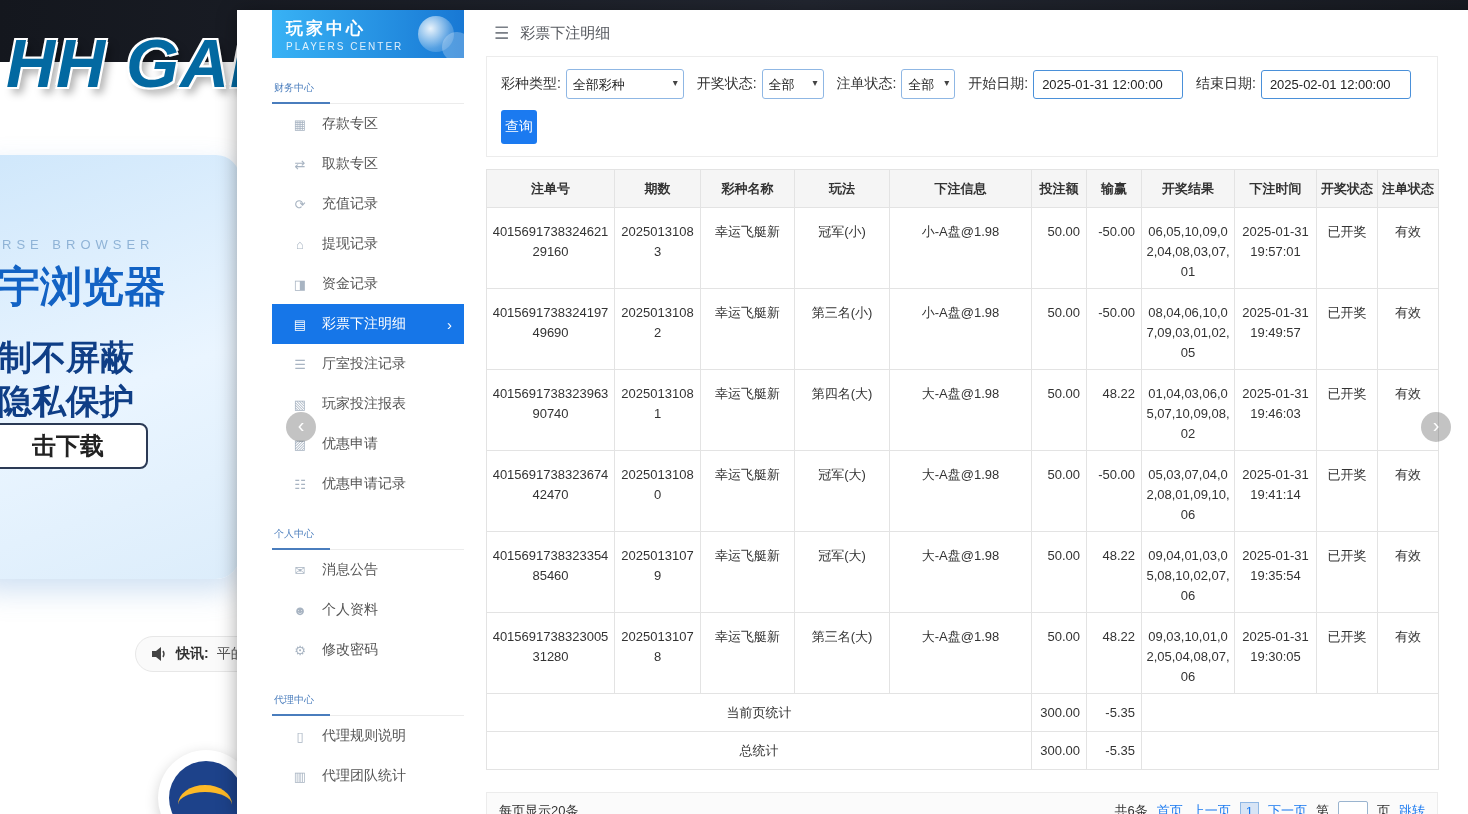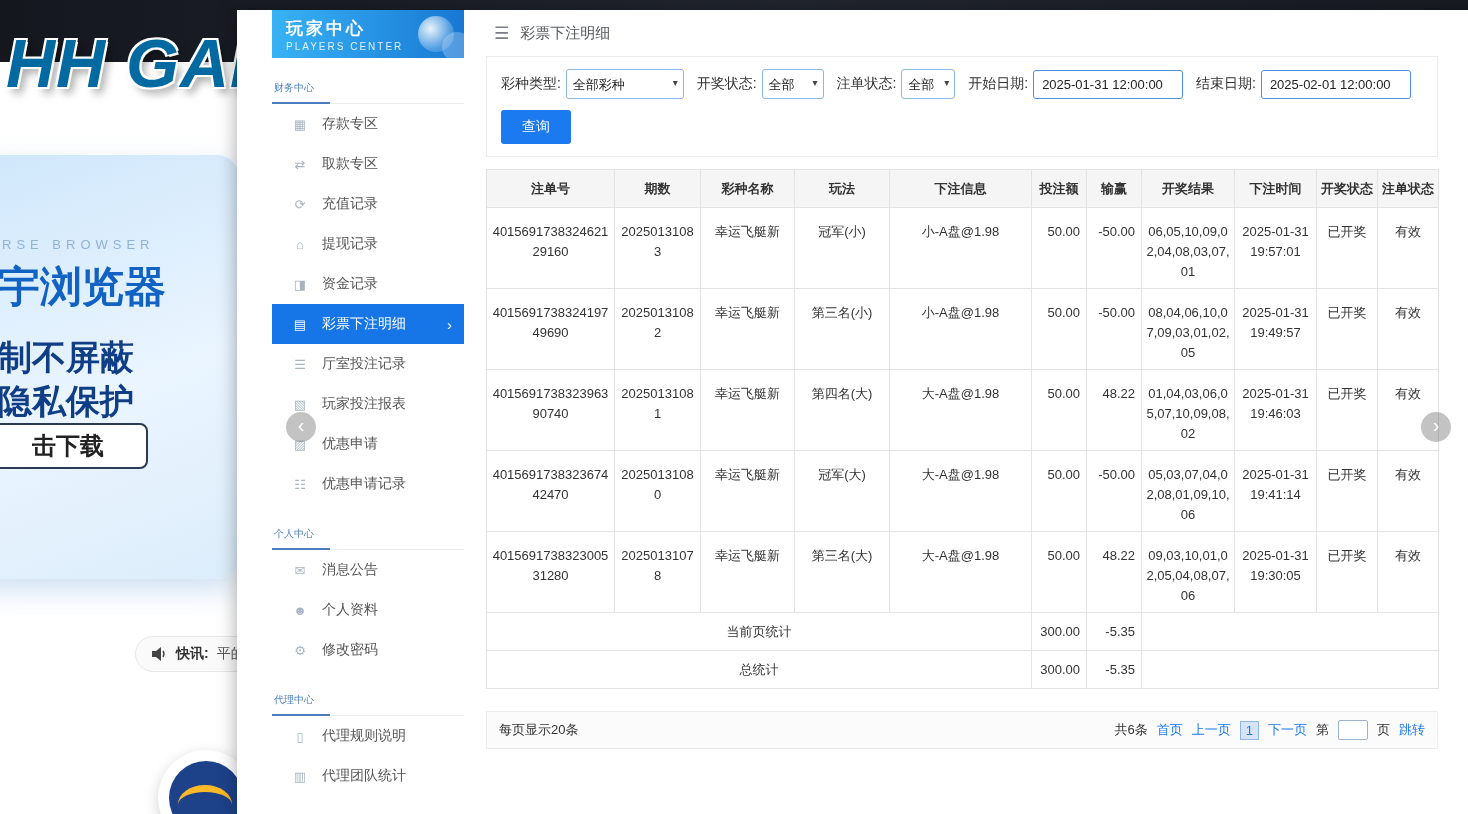--- a/index.html
+++ b/index.html
@@ -64,21 +64,21 @@
   .filter-row label { margin-right:4px; }
   .filter-row label + .sel-wrap, .filter-row .gap { margin-right:12px; }
   .sel-wrap { position:relative; display:inline-block; margin-right:12px; }
   .sel-wrap::after { content:"▾"; position:absolute; right:6px; top:8px; font-size:10px; color:#444; pointer-events:none; }
   select { appearance:none; -webkit-appearance:none; height:30px; border:1px solid #8fb7e4; border-radius:3px;
     background:#fff; font-size:13px; color:#222; padding:0 18px 0 6px; font-family:inherit; }
   .sel-lg { width:118px; } .sel-sm { width:62px; } .sel-xs { width:54px; }
   input.date { height:29px; width:150px; border:1px solid #4a90d9; border-radius:3px; font-size:13px;
     color:#222; padding:0 8px; margin-right:12px; font-family:inherit; }
   .query-btn { margin-top:11px; background:#1b7af0; color:#fff; border:none; border-radius:3px;
-    padding:8px 21px; font-size:14px; cursor:pointer; }
+    padding:8px 4px; font-size:14px; cursor:pointer; }
 
   
   .table-wrap { margin-top:12px; }
   table { width:100%; border-collapse:collapse; table-layout:fixed; font-size:13px; color:#333; }
   th { background:#f5f5f5; font-weight:bold; border:1px solid #e3e3e3; height:38px; padding:0 2px; }
   tbody tr { height:76px; }
   td { border:1px solid #e3e3e3; text-align:center; vertical-align:top; padding:14px 4px 6px;
     word-break:break-all; line-height:20px; }
   td.num { text-align:right; padding-right:6px; }
   tfoot tr { height:38px; }
@@ -305,20 +305,33 @@
                 <td>冠军(大)</td>
                 <td>大-A盘@1.98</td>
                 <td class="num">50.00</td>
                 <td class="num">-50.00</td>
                 <td>05,03,07,04,02,08,01,09,10,06</td>
                 <td>2025-01-31 19:41:14</td>
                 <td>已开奖</td>
                 <td>有效</td>
               </tr>
               <tr>
+                <td>401569173832335485460</td>
+                <td>20250131079</td>
+                <td>幸运飞艇新</td>
+                <td>冠军(大)</td>
+                <td>大-A盘@1.98</td>
+                <td class="num">50.00</td>
+                <td class="num">48.22</td>
+                <td>09,04,01,03,05,08,10,02,07,06</td>
+                <td>2025-01-31 19:35:54</td>
+                <td>已开奖</td>
+                <td>有效</td>
+              </tr>
+              <tr>
                 <td>401569173832300531280</td>
                 <td>20250131078</td>
                 <td>幸运飞艇新</td>
                 <td>第三名(大)</td>
                 <td>大-A盘@1.98</td>
                 <td class="num">50.00</td>
                 <td class="num">48.22</td>
                 <td>09,03,10,01,02,05,04,08,07,06</td>
                 <td>2025-01-31 19:30:05</td>
                 <td>已开奖</td>

